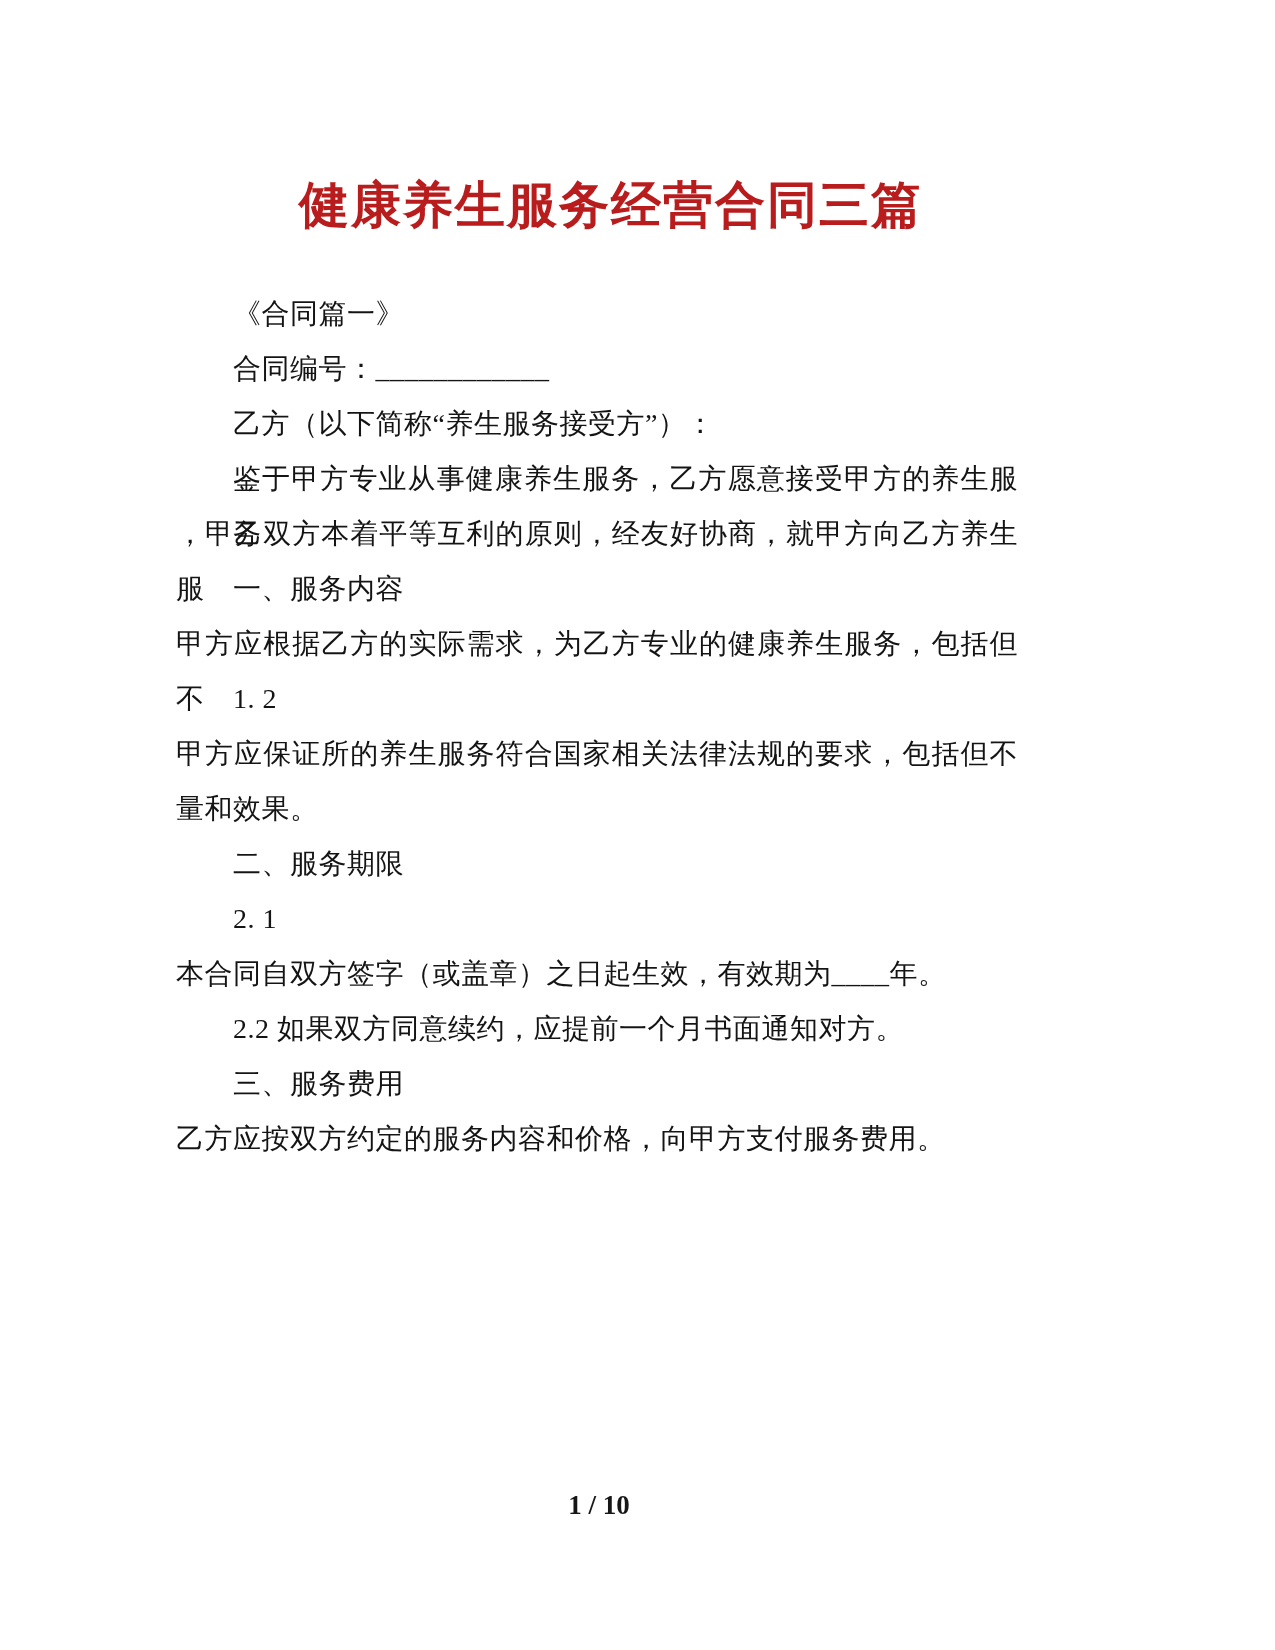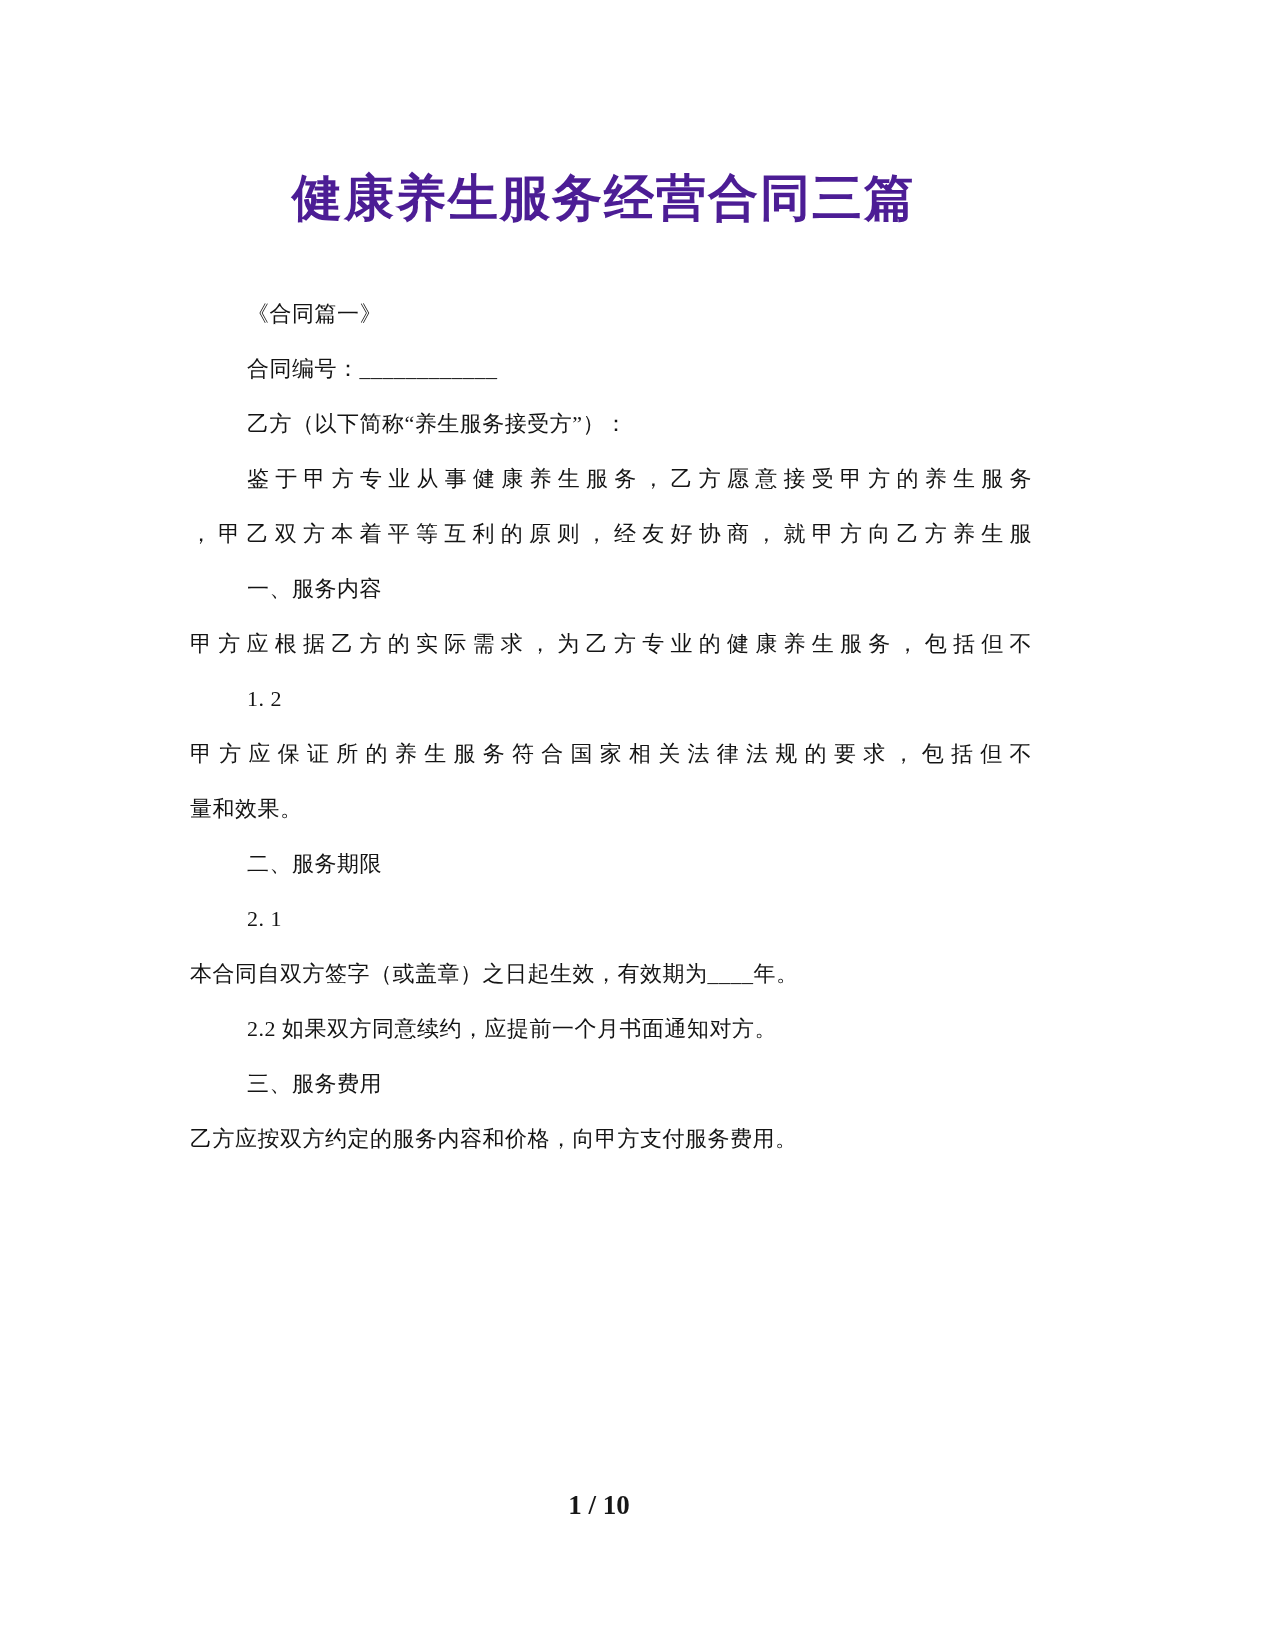--- a/index.html
+++ b/index.html
@@ -14,34 +14,34 @@
     background: #ffffff;
     color: #141414;
     font-family: "Liberation Serif", "DejaVu Serif", serif;
     overflow: hidden;
   }
   .title {
     position: absolute;
     top: 160px;
     left: 178px;
     width: 842px;
-    margin: 5px;
+    margin: 12px;
     text-align: center;
     font-size: 50px;
     font-weight: 700;
     letter-spacing: 2px;
-    color: #4c1d95;
+    color: #b91c1c;
     white-space: nowrap;
   }
   .content {
     position: absolute;
     top: 286px;
-    left: 190px;
+    left: 176px;
     width: 842px;
-    font-size: 22px;
+    font-size: 28px;
   }
   .line {
     height: 55px;
     line-height: 55px;
     white-space: nowrap;
     letter-spacing: 0.5px;
   }
   .line.indent {
     padding-left: 57px;
   }

